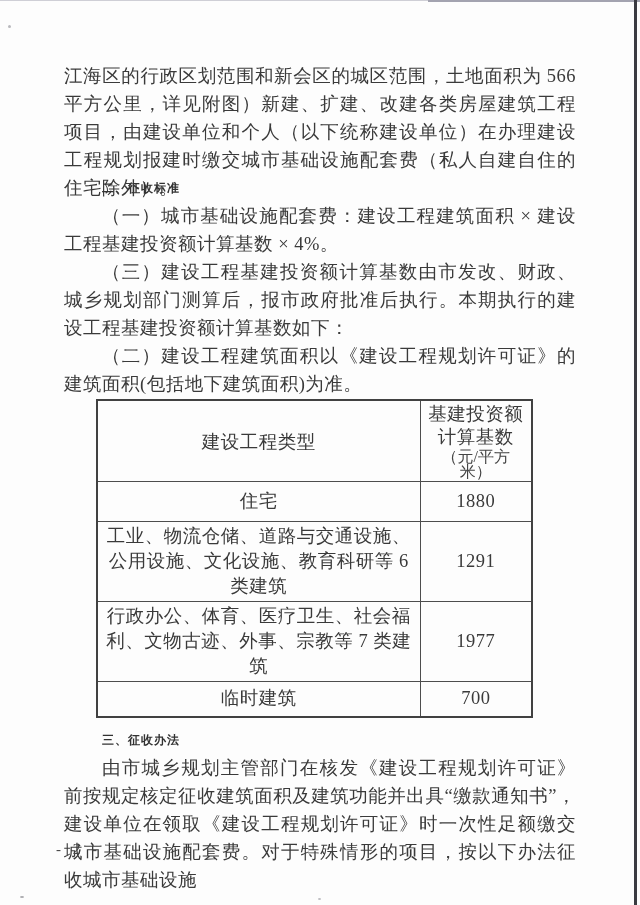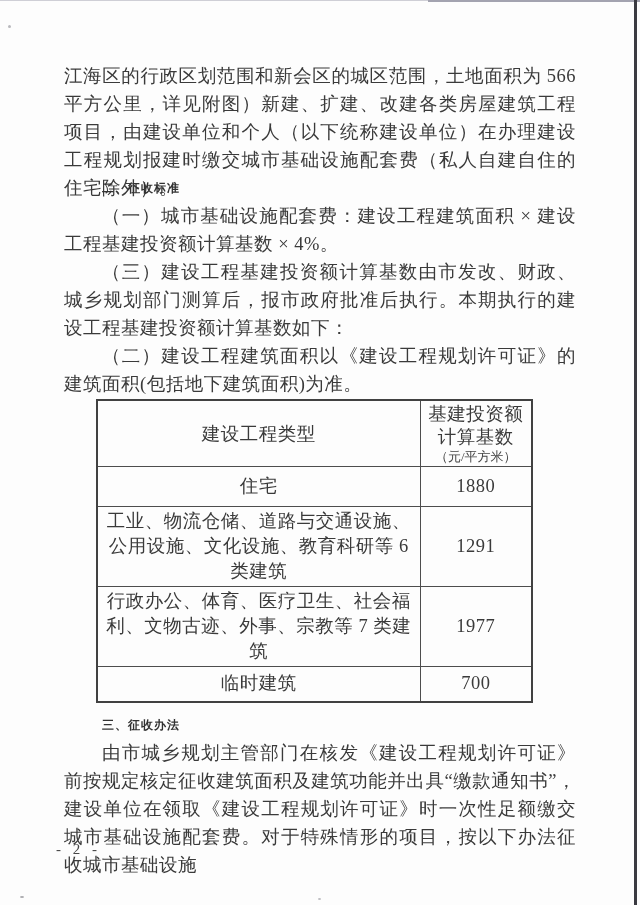--- a/index.html
+++ b/index.html
@@ -84,21 +84,21 @@
   }
   .col-type { width: 323px; margin-left: 14px; }
   .col-value { width: 112px; }
   .fee-table thead tr { height: 59px; }
   .row-1 { height: 38px; }
   .row-2 { height: 40px; padding-left: 11px; }
   .row-3 { height: 53px; }
   .row-4 { height: 54px; }
   .row-5 { height: 35px; font-family: Liberation Serif, serif; }
   .hdr-line { line-height: 23px; }
-  .hdr-unit { font-size: 13px; line-height: 15px; letter-spacing: 0px; color: #444; }
+  .hdr-unit { font-size: 16px; line-height: 15px; letter-spacing: 0px; color: #444; }
   .type-cell { line-height: 25px; text-align: center; }
   .value-cell { letter-spacing: 1.5px; }
 
   .page-number {
     position: absolute;
     left: 56px; top: 841px;
     font-size: 15px;
     letter-spacing: 4px;
     color: #464646;
   }

